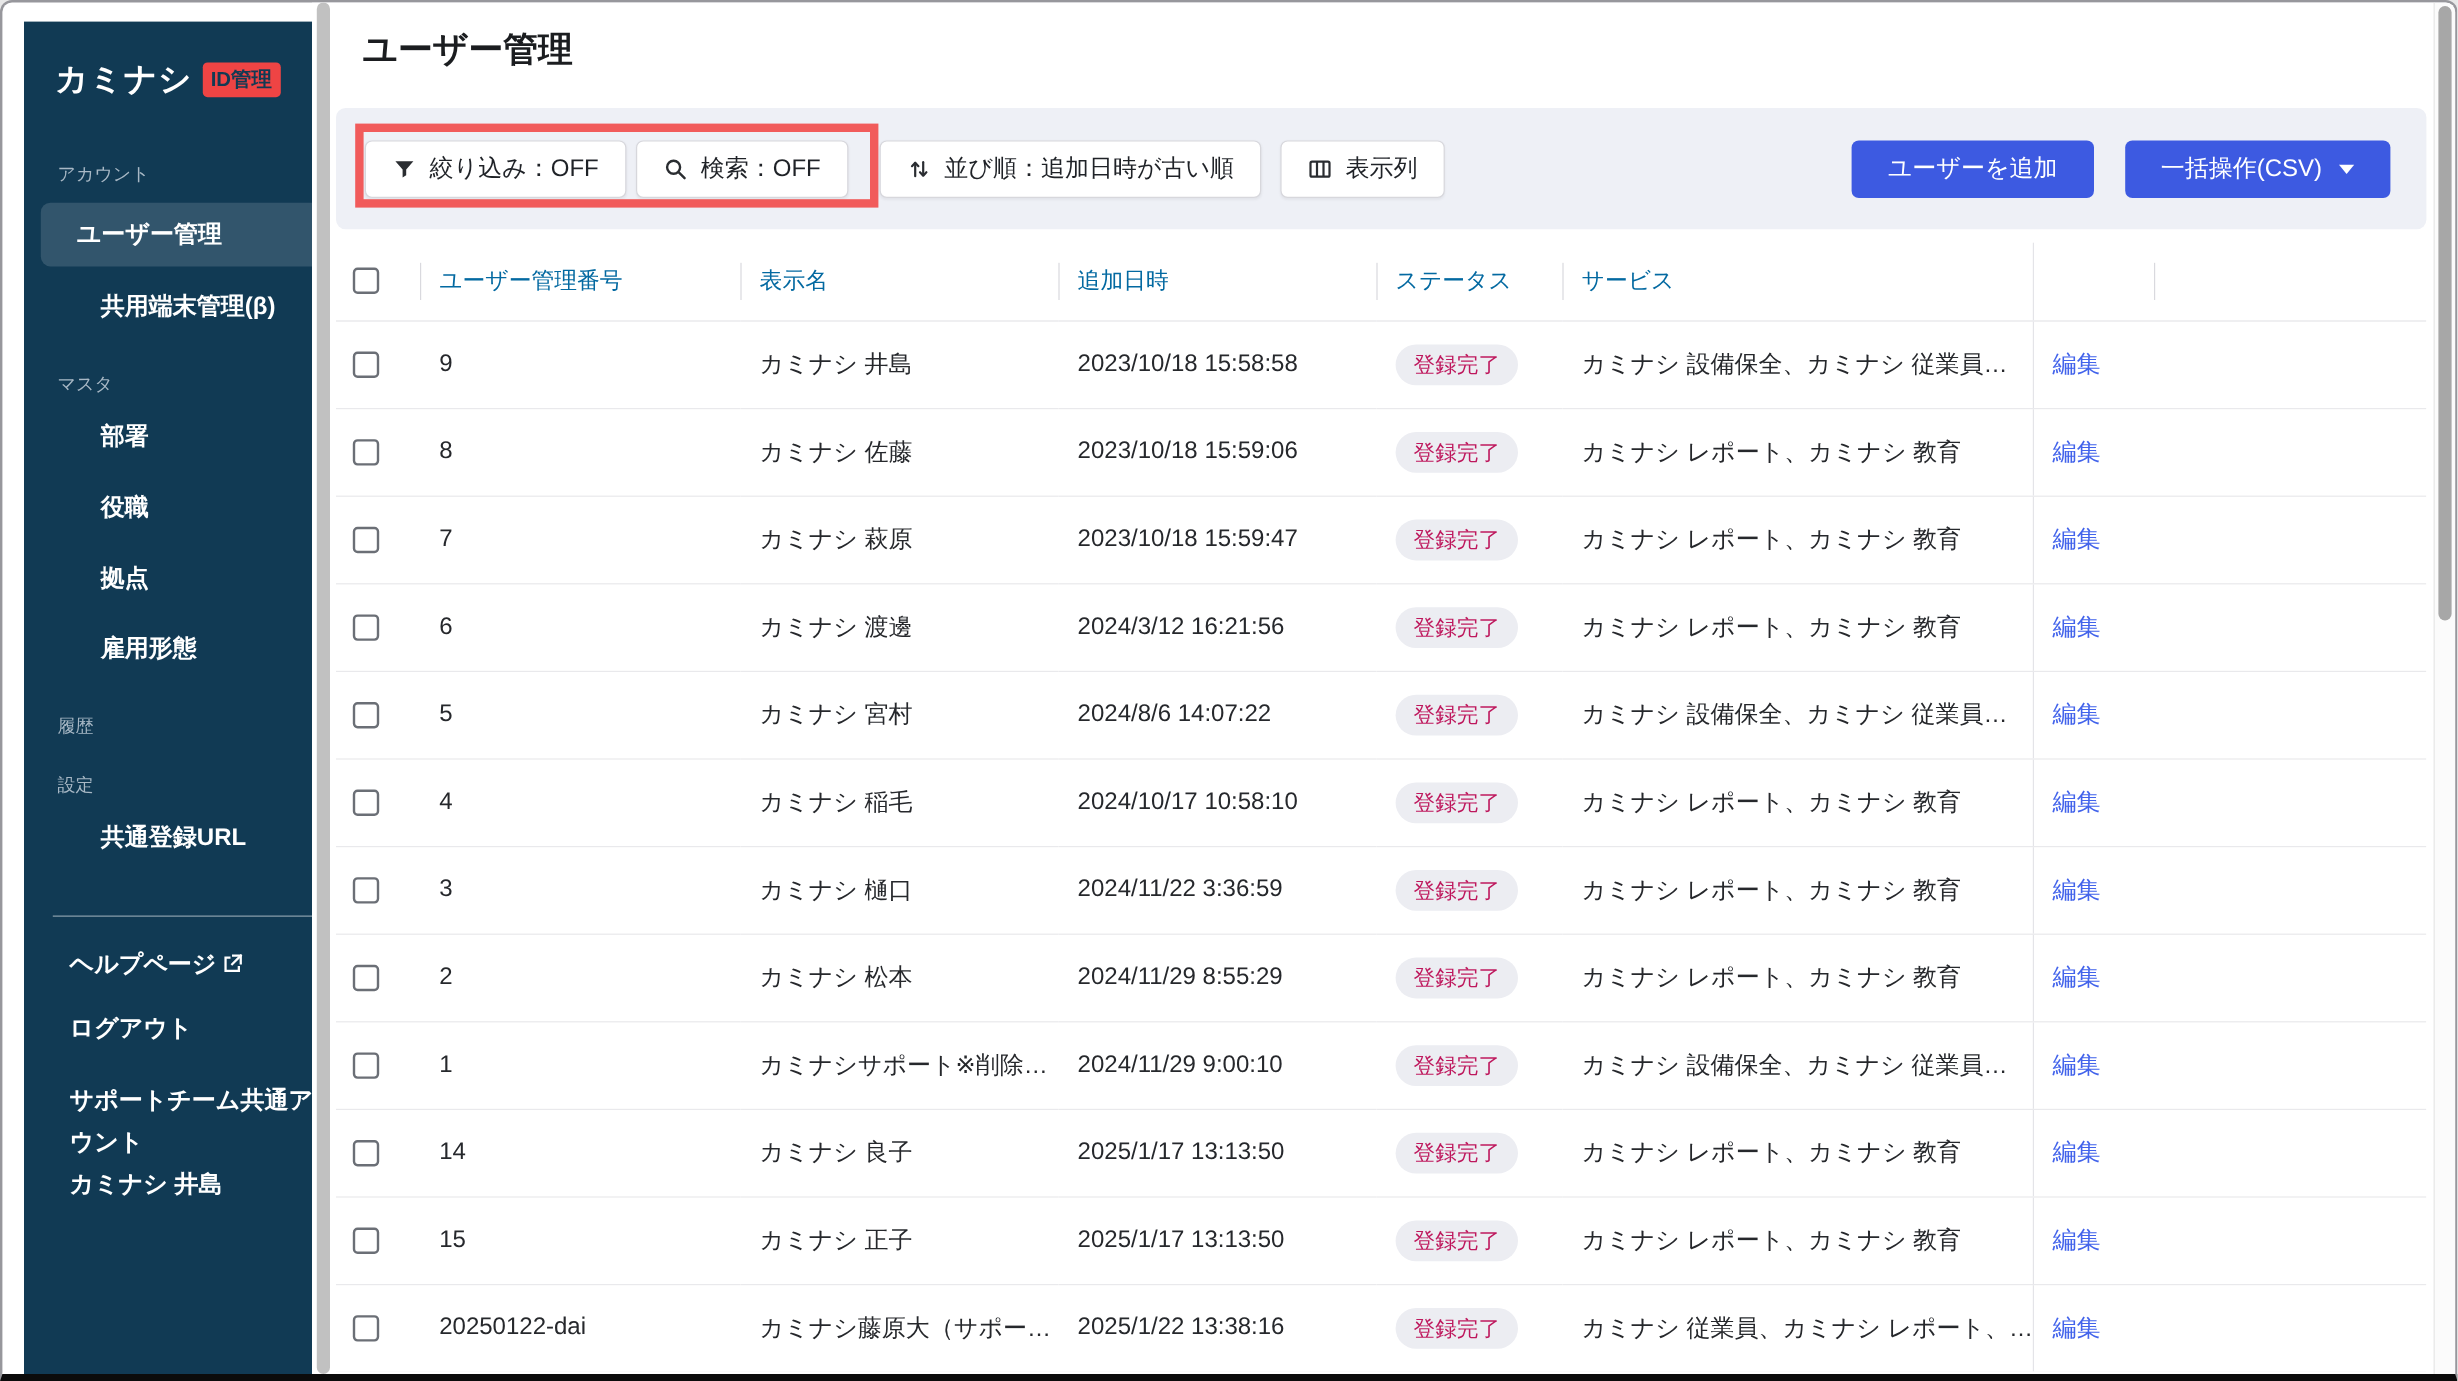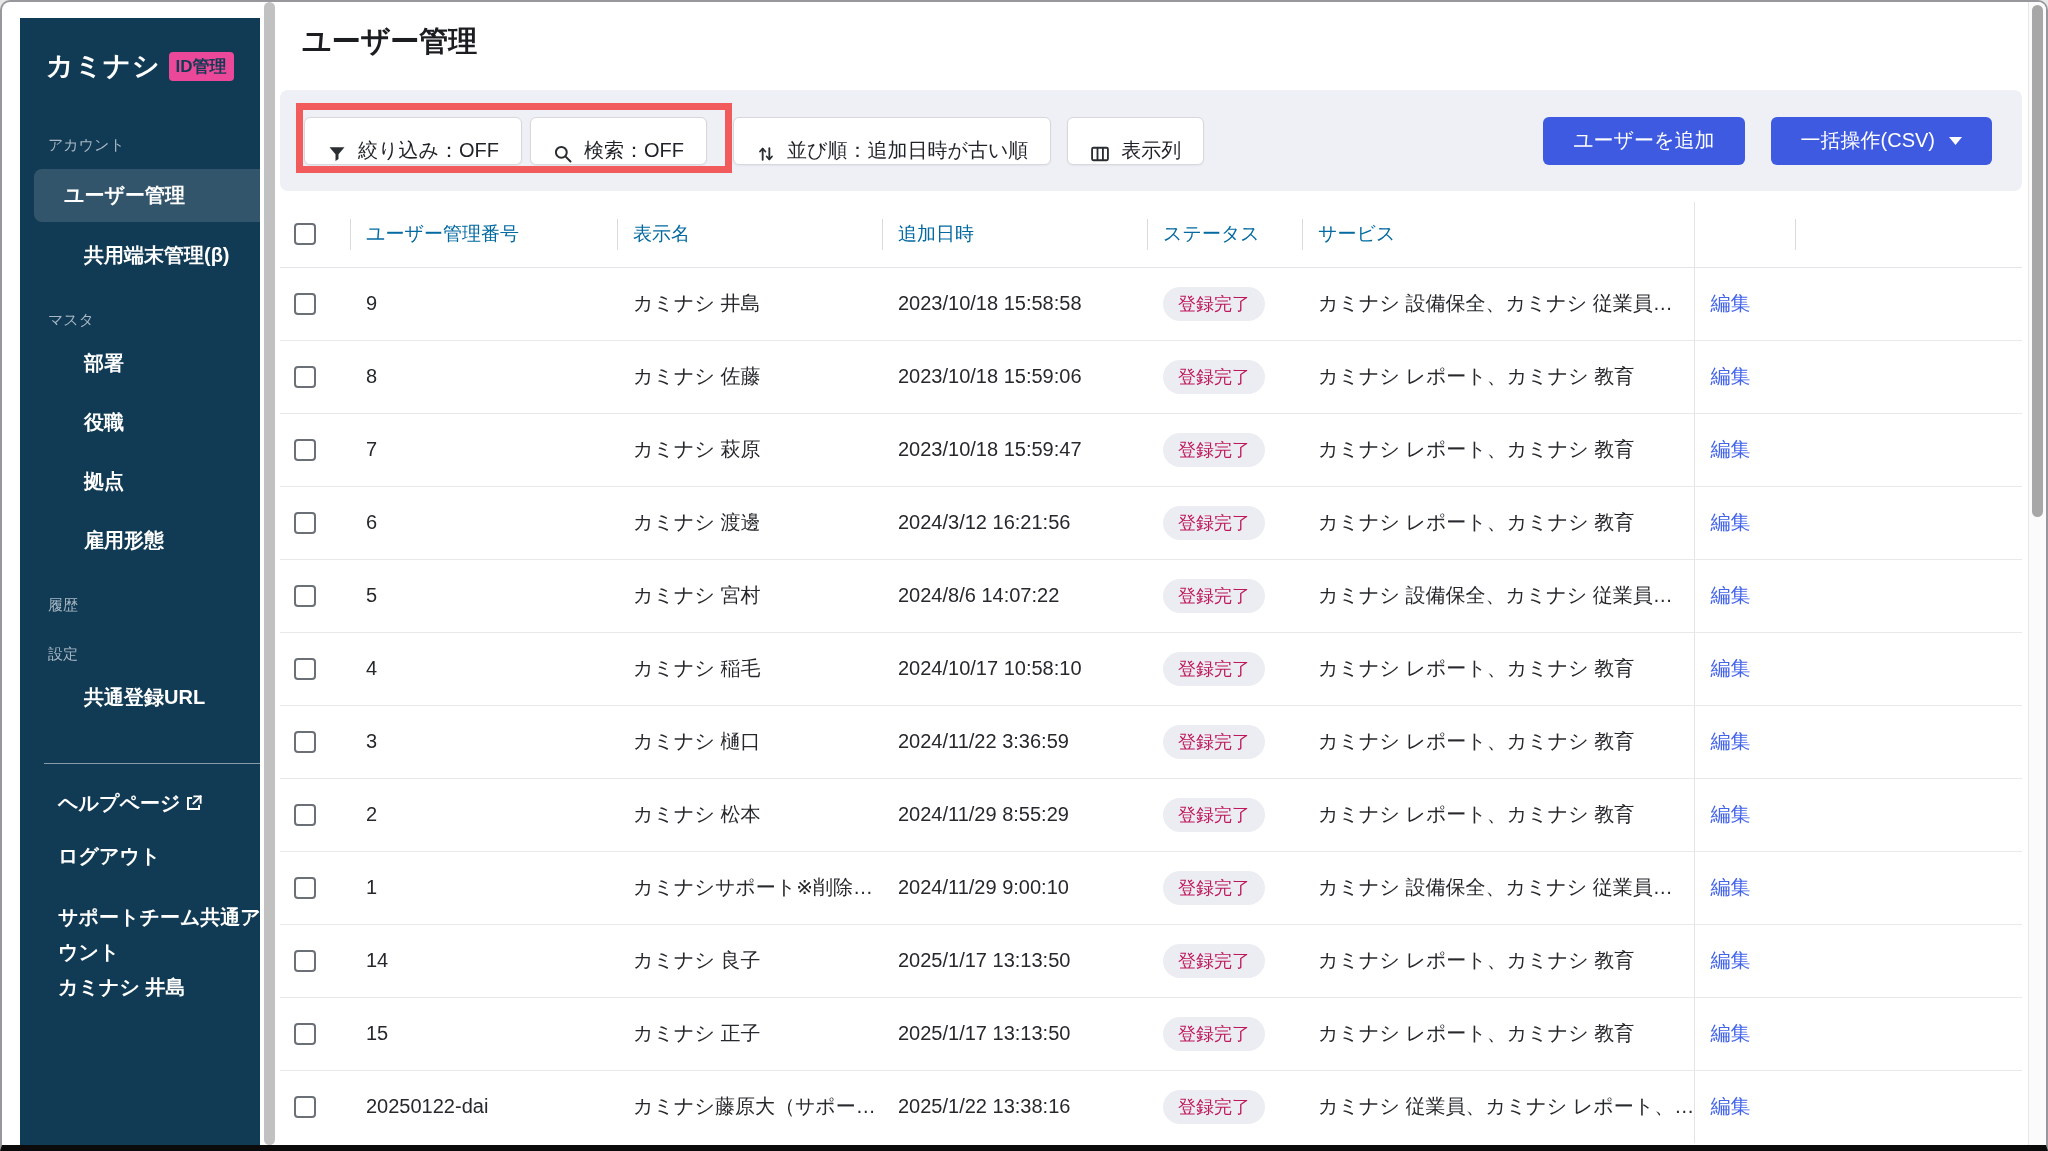--- a/index.html
+++ b/index.html
@@ -6,38 +6,38 @@
   *{box-sizing:border-box;}
   .window{
     position:relative;width:2048px;height:1151px;background:#fff;overflow:hidden;
     font-family:"Liberation Sans","DejaVu Sans",sans-serif;
     border:2px solid #97979c;border-bottom:6px solid #0b0b0b;border-radius:10px 10px 0 0;
   }
   
   .sidebar{position:absolute;left:0;top:16px;width:286px;height:100%;background:#113A54;color:#fff;margin-left:18px;}
   .logo-row{display:flex;align-items:center;gap:8px;margin:30px 16px 0 26px;}
   .brand{font-size:27px;font-weight:800;letter-spacing:1px;white-space:nowrap;}
-  .brand-badge{background:#ec4899;color:#113A54;font-size:17px;font-weight:800;border-radius:4px;padding:3px 7px;white-space:nowrap;}
+  .brand-badge{background:#ef4444;color:#113A54;font-size:17px;font-weight:800;border-radius:4px;padding:3px 7px;white-space:nowrap;}
   .apps-icon{margin-left:auto;display:flex;}
   .section-label{font-size:15px;color:#A8B8C5;margin:0 0 0 28px;}
   .lbl-1{margin-top:52px;}
   .lbl-2{margin-top:30px;}
   .nav-item{font-size:20px;font-weight:600;color:#fff;padding:12px 0 12px 64px;margin-top:8px;cursor:pointer;white-space:nowrap;}
   .nav-item.active{margin:14px 14px 0 14px;padding:13px 0 13px 30px;background:rgba(255,255,255,0.14);border-radius:8px;}
   .sidebar-divider{border:none;border-top:1px solid rgba(255,255,255,0.5);margin:40px 24px 0 24px;}
   .side-footer-item{display:flex;align-items:center;gap:4px;font-size:20px;font-weight:600;margin:26px 0 0 38px;cursor:pointer;}
   .account-block{margin:30px 20px 0 38px;font-size:20px;font-weight:600;line-height:1.75;}
   
   .side-scroll{position:absolute;left:258px;top:0;width:20px;height:100%;background:#fff;}
   .side-scroll-thumb{position:absolute;left:4px;top:0;width:11px;height:100%;background:#c1c1c1;border-radius:6px;}
   
   .main{position:absolute;left:278px;top:0;right:18px;bottom:0;background:#fff;}
   .page-title{margin:20px 0 0 22px;font-size:29px;font-weight:700;color:#1b1d20;}
   .toolbar-band{position:absolute;left:0;right:6px;top:88px;height:101px;background:#EEF0F6;border-radius:8px;display:flex;align-items:center;padding:0 30px 0 24px;}
-  .tbtn{height:48px;background:#fff;border:1px solid #D7D7DC;border-radius:6px;display:inline-flex;align-items:flex-end;gap:11px;padding:0 22px;font-size:20px;font-weight:500;color:#1f2227;box-shadow:0 1px 2px rgba(0,0,0,0.05);cursor:pointer;white-space:nowrap;}
+  .tbtn{height:48px;background:#fff;border:1px solid #D7D7DC;border-radius:6px;display:inline-flex;align-items:center;gap:11px;padding:0 22px;font-size:20px;font-weight:500;color:#1f2227;box-shadow:0 1px 2px rgba(0,0,0,0.05);cursor:pointer;white-space:nowrap;}
   .tbtn + .tbtn{margin-left:8px;}
   .tbtn.sort-btn{margin-left:26px;}
   .tbtn.cols-btn{margin-left:16px;}
   .annotation-rect{position:absolute;left:16px;top:13px;width:436px;height:70px;border:7px solid #F15B5B;z-index:4;pointer-events:none;}
   .right-group{margin-left:auto;display:flex;gap:26px;}
   .btn-primary{height:48px;background:#3D5AE1;color:#fff;border:none;border-radius:6px;display:inline-flex;align-items:center;gap:14px;padding:0 30px;font-size:20px;font-weight:500;cursor:pointer;white-space:nowrap;}
   
   .table-card{position:absolute;left:0;right:6px;top:200px;height:941px;background:#fff;border-radius:10px 10px 0 0;overflow:hidden;}
   table{width:100%;border-collapse:collapse;table-layout:fixed;}
   thead th{height:65px;border-bottom:1px solid #E4E4E8;font-size:19px;font-weight:500;color:#0369a1;text-align:left;padding:0 8px 0 16px;position:relative;white-space:nowrap;}

